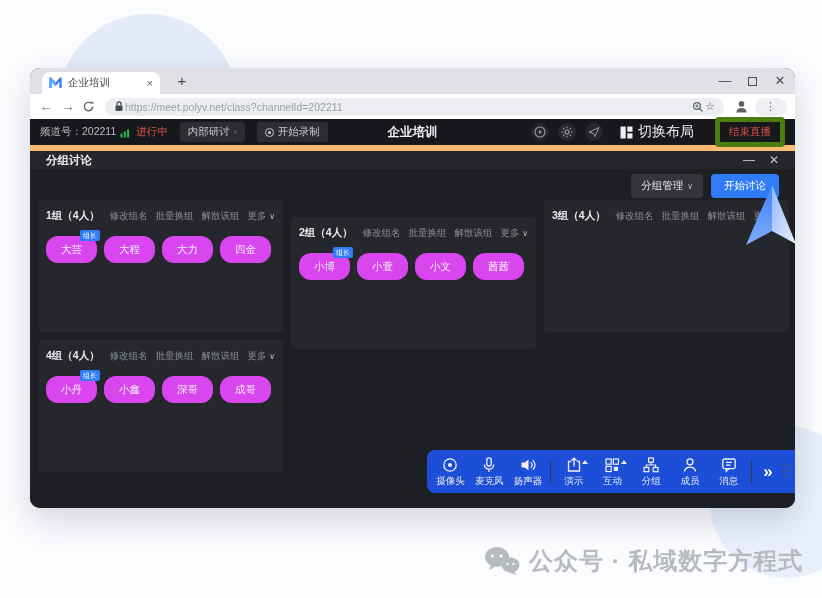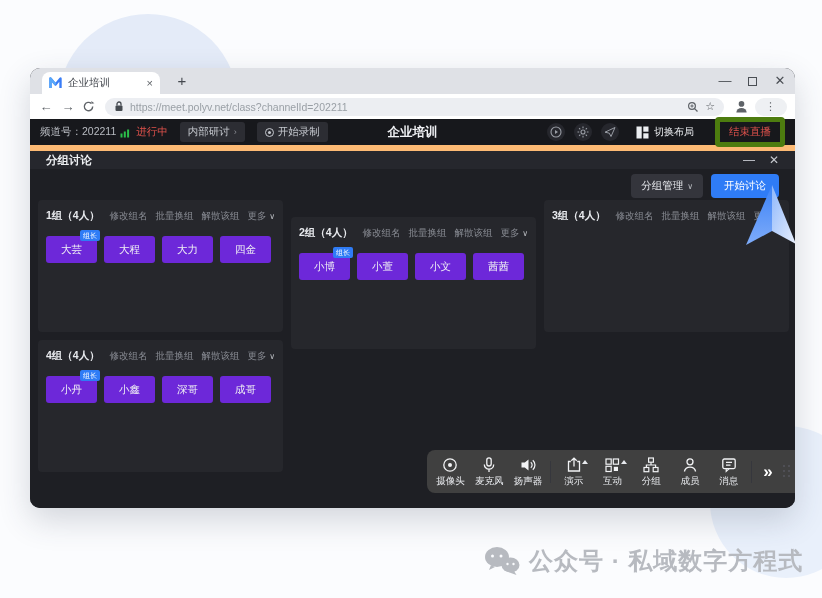--- a/index.html
+++ b/index.html
@@ -21,42 +21,42 @@
   .tab-close { font-size:11px; color:#5f6368; cursor:default; }
   .newtab { position:absolute; left:142px; top:3px; font-size:15px; color:#44484e; width:20px; height:20px;
             text-align:center; line-height:20px; }
   .wincontrols { position:absolute; right:8px; top:0; height:26px; display:flex; align-items:center; gap:16px; }
   .winbtn { font-size:13px; color:#4a4e54; width:14px; text-align:center; line-height:14px; }
   .winmax { width:9px; height:9px; border:1.3px solid #4a4e54; }
 
   .urlrow { height:25px; background:#fff; display:flex; align-items:center; padding:0 8px; gap:6px; }
   .navic { color:#5f6368; font-size:13px; width:16px; text-align:center; }
   .urlpill { flex:1; height:18px; background:#eceef2; border-radius:9px; display:flex; align-items:center;
-             padding:4px 9px; gap:6px; margin:0 4px; }
+             padding:4px 9px; gap:1px; margin:0 4px; }
   .urltext { font-size:10.5px; color:#9aa0a6; flex:1; white-space:nowrap; overflow:hidden; }
   .pillic { color:#5f6368; font-size:11px; }
   .menu-pill { width:32px; height:18px; background:#eef0f3; border-radius:9px; text-align:center;
                line-height:17px; color:#5f6368; font-size:11px; letter-spacing:1px; }
 
   
   .appbar { height:26px; background:#17181c; display:flex; align-items:center; padding:0 10px; position:relative; }
   .chan { font-size:10.5px; color:#b9bcc2; }
   .live { font-size:10.5px; color:#e0524c; margin-left:5px; }
   .barpill { margin-left:12px; background:#2c2d33; border-radius:3px; padding:3px 8px;
              font-size:10.5px; color:#c6c9cf; display:flex; align-items:center; gap:4px; }
   .caret-r { color:#8b8e95; font-size:9px; }
   .rec-dot { width:9px; height:9px; border:1px solid #c6c9cf; border-radius:50%; position:relative; }
   .rec-dot::after { content:""; position:absolute; left:2px; top:2px; width:3px; height:3px;
                     border-radius:50%; background:#c6c9cf; }
   .apptitle { position:absolute; left:0; right:0; text-align:center; font-size:12.5px;
               font-weight:bold; color:#f0f1f4; pointer-events:none; }
   .appright { margin-left:auto; display:flex; align-items:center; gap:9px; z-index:2; }
   .circ { width:18px; height:18px; border-radius:50%; background:#26272d; display:flex;
           align-items:center; justify-content:center; }
-  .layoutbtn { display:flex; align-items:center; gap:5px; color:#eceef1; font-size:10px; margin-left:8px; }
+  .layoutbtn { display:flex; align-items:center; gap:5px; color:#eceef1; font-size:14px; margin-left:8px; }
   .endbtn { margin-left:12px; border:5px solid #4d7c0f; color:#e0524c; font-size:10.5px;
             padding:3px 9px; border-radius:4px; }
 
   
   .panel-header { height:24px; background:#26272d; border-top:6px solid #fdba74; display:flex;
                   align-items:center; padding:0 16px; }
   .panel-title { font-size:11.5px; font-weight:bold; color:#eef0f3; }
   .ph-right { margin-left:auto; display:flex; gap:14px; color:#c7cad0; font-size:12px; }
   .panel-body { position:relative; height:339px; background:#1e1f24;padding-left:34px; }
 
@@ -66,27 +66,27 @@
   .startbtn { background:#2f7cf6; color:#fff; font-size:10.5px; padding:5px 13px; border-radius:4px; }
   .caret-d { font-size:8px; color:#b9bcc1; }
 
   .card { position:absolute; width:245px; height:132px; background:#26272c; border-radius:4px; padding:9px 8px; }
   .card1 { left:8px;  top:31px; }  .card2 { left:261px; top:48px; }
   .card3 { left:514px; top:31px; } .card4 { left:8px;  top:171px; }
   .card-head { display:flex; align-items:center; }
   .gname { font-size:10.5px; font-weight:bold; color:#e9ebef; }
   .gacts { margin-left:auto; display:flex; gap:8px; font-size:9.5px; color:#8a8d95; align-items:center; }
   .chips { display:flex; gap:7px; margin-top:13px; }
-  .chip { position:relative; width:51px; height:27px; background:#6d28d9; border-radius:3px;
+  .chip { position:relative; width:51px; height:27px; background:#d946ef; border-radius:12px;
           color:#f1f2f4; font-size:10.5px; display:flex; align-items:center; justify-content:center; }
   .badge { position:absolute; top:-6px; right:-3px; background:#2f7cf6; color:#fff; font-size:7px;
            line-height:1; padding:2px 3px; border-radius:2px; }
 
   
-  .toolbar { position:absolute; right:0; bottom:15px; height:43px; width:368px; background:#404040;
+  .toolbar { position:absolute; right:0; bottom:15px; height:43px; width:368px; background:#1d4ed8;
              border-radius:8px 0 0 8px; display:flex; align-items:center; padding:0 4px; }
   .titem { width:42px; display:flex; flex-direction:column; align-items:center; gap:1px; position:relative; }
   .titem svg { display:block; }
   .tlabel { font-size:9.5px; color:#e8eaee; white-space:nowrap; }
   .tsep { width:1px; height:22px; background:#36373d; margin:0 3px; }
   .tri-up { position:absolute; top:4px; right:5px; width:0; height:0; border-left:3px solid transparent;
             border-right:3px solid transparent; border-bottom:4px solid #e8eaee; }
   .chev { width:28px; text-align:center; color:#fff; font-size:17px; font-weight:bold; line-height:1; }
   .dots { display:grid; grid-template-columns:repeat(2,3px); grid-auto-rows:3px; gap:2px; margin-left:2px; }
   .dots i { width:2px; height:2px; border-radius:50%; background:#54555c; }

